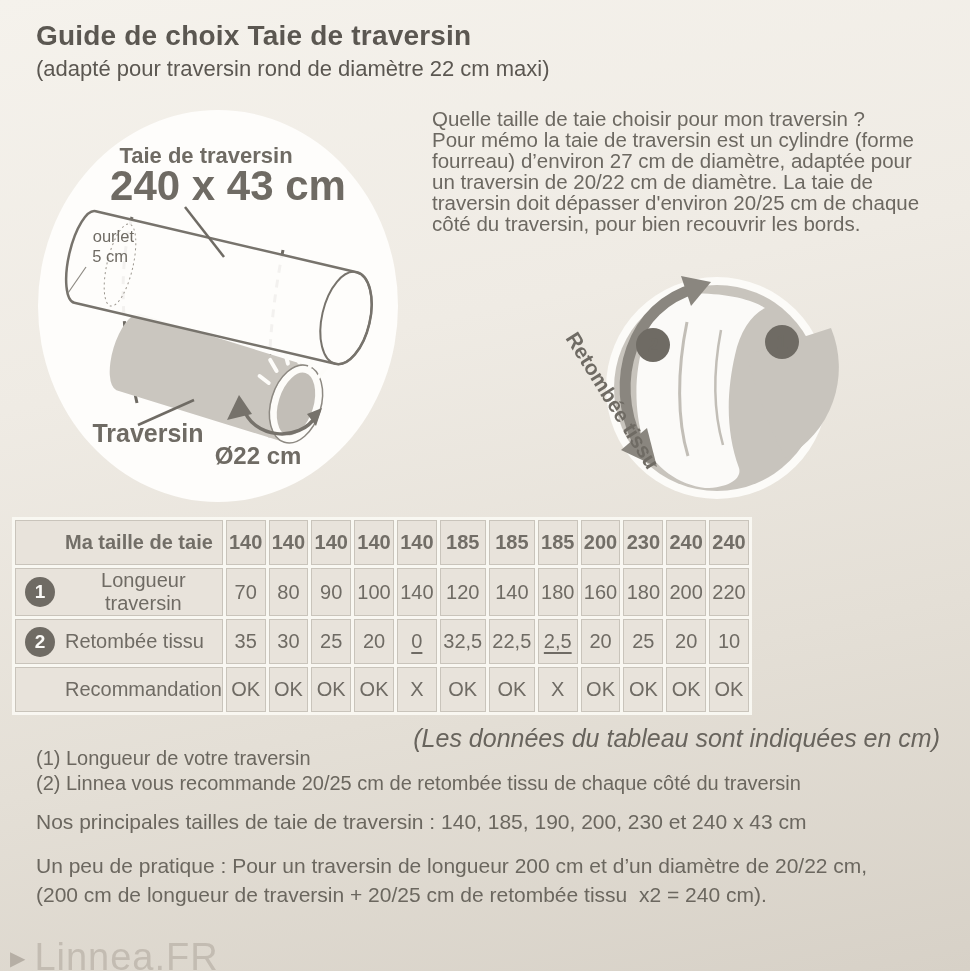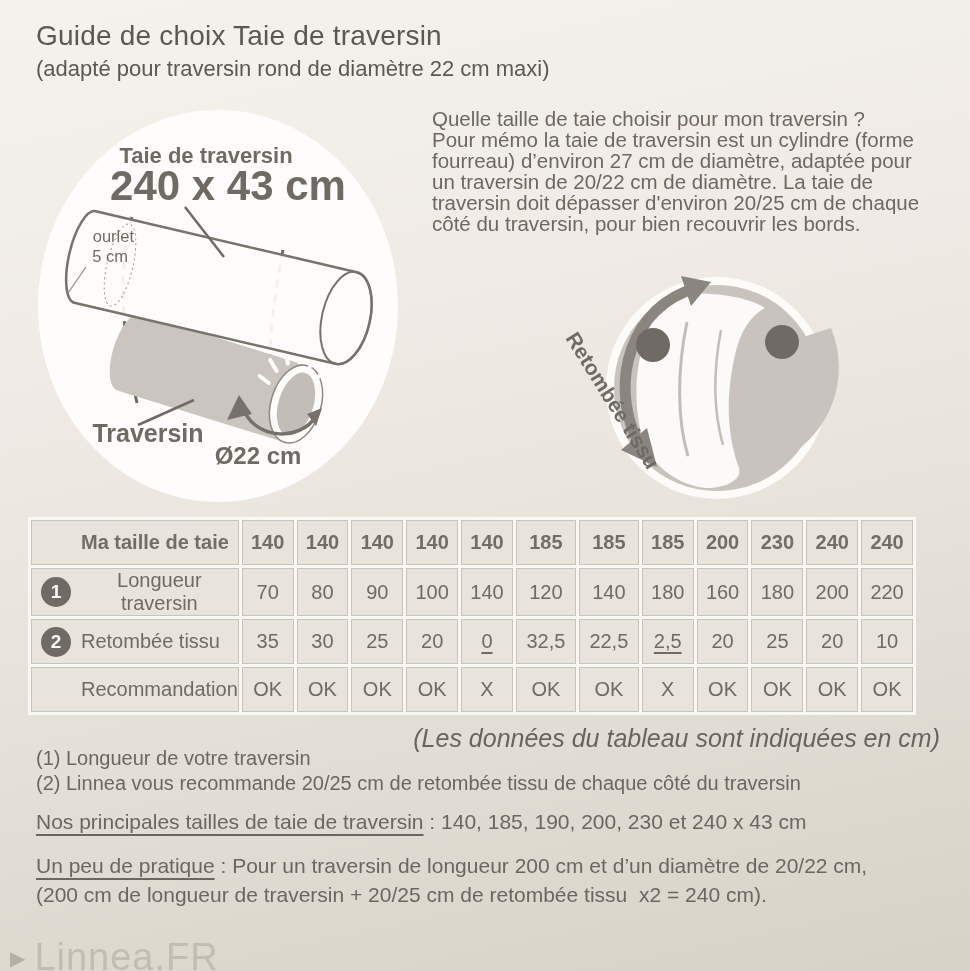--- a/index.html
+++ b/index.html
@@ -2,44 +2,44 @@
 <html><head>
 <meta charset="utf-8">
 <style>
   html,body{margin:0;padding:0;}
   .page{
     position:relative; width:970px; height:971px; overflow:hidden;
     background:linear-gradient(168deg,#f5f2ec 0%,#efebe4 35%,#e4dfd6 68%,#d7d1c7 100%);
     font-family:"Liberation Sans", sans-serif;
     color:#6b675f;
   }
-  .title{position:absolute;left:36px;top:20px;font-size:28px;font-weight:400;color:#5b5751;letter-spacing:.2px;}
+  .title{position:absolute;left:36px;top:20px;font-size:28px;font-weight:700;color:#5b5751;letter-spacing:.2px;}
   .subtitle{position:absolute;left:36px;top:56px;font-size:22px;font-weight:400;color:#5b5751;}
   .intro{position:absolute;left:432px;top:108px;width:525px;font-size:20.5px;line-height:21px;color:#6c6861;white-space:pre-line;}
   svg text{font-family:"Liberation Sans",sans-serif;fill:#6f6b64;}
   .diagram-left{position:absolute;left:28px;top:95px;}
   .diagram-right{position:absolute;left:535px;top:260px;}
 
-  .table-wrap{position:absolute;left:28px;top:517px;width:888px;}
+  .table-wrap{position:absolute;left:12px;top:517px;width:740px;}
   table.sizes{border-collapse:separate;border-spacing:3px;width:100%;background:rgba(251,249,244,.9);}
   table.sizes td{background:#e8e3db;border:1px solid #c9c4bb;color:#6f6b64;font-size:20px;text-align:center;height:43px;padding:0;}
   table.sizes tr.hdr td{font-weight:700;color:#726e67;}
   td.lbl{width:200px;text-align:left;}
   .lblflex{display:flex;align-items:center;gap:10px;padding-left:9px;}
   .badge{width:30px;height:30px;border-radius:50%;background:#6f6b64;color:#fbfaf7;font-weight:700;
          display:flex;align-items:center;justify-content:center;font-size:19px;flex:none;}
   .badge.ghost{visibility:hidden;}
   td.hl{background:#c6c1b9;}
   td.und{ text-decoration:underline; text-underline-offset:4px;}
 
   .tbl-note{position:absolute;right:30px;top:724px;font-size:25px;font-style:italic;color:#68645d;}
   .fn1{position:absolute;left:36px;top:747px;font-size:20px;}
   .fn2{position:absolute;left:36px;top:772px;font-size:20px;}
   .sizes-line{position:absolute;left:36px;top:810px;font-size:21px;}
-  .ul{text-decoration:underline;text-underline-offset:5px;}
+  .ul{text-underline-offset:5px;}
   .b{font-weight:400;}
   .practice{position:absolute;left:36px;top:851px;font-size:21px;line-height:29px;}
   .watermark{position:absolute;left:10px;top:936px;font-size:38px;color:#c3bcb2;letter-spacing:1px;display:flex;align-items:center;gap:8px;}
   .watermark .tri{font-size:20px;color:#b6afa5;}
 </style>
 </head>
 <body>
 
 <div class="page">
 

